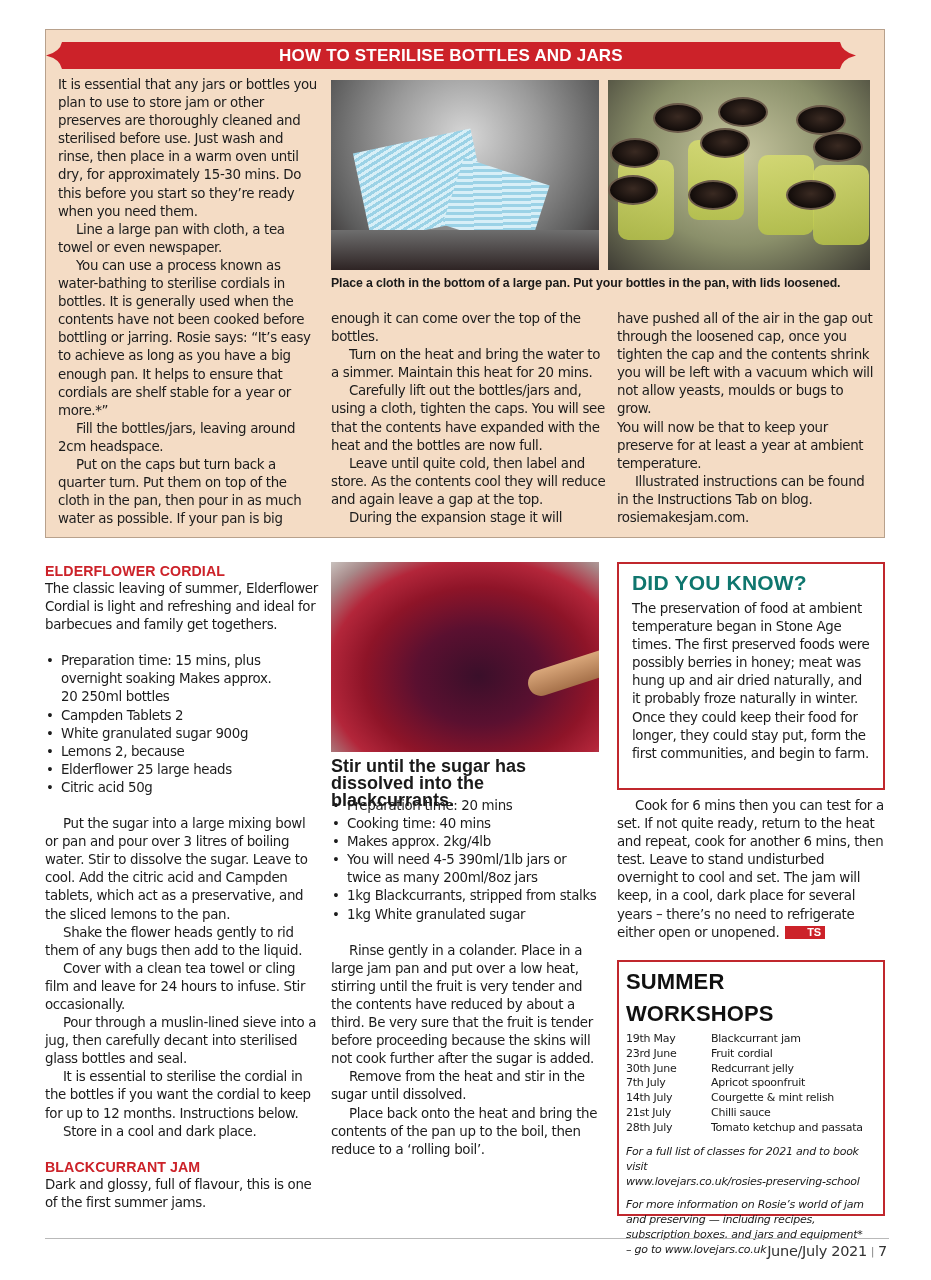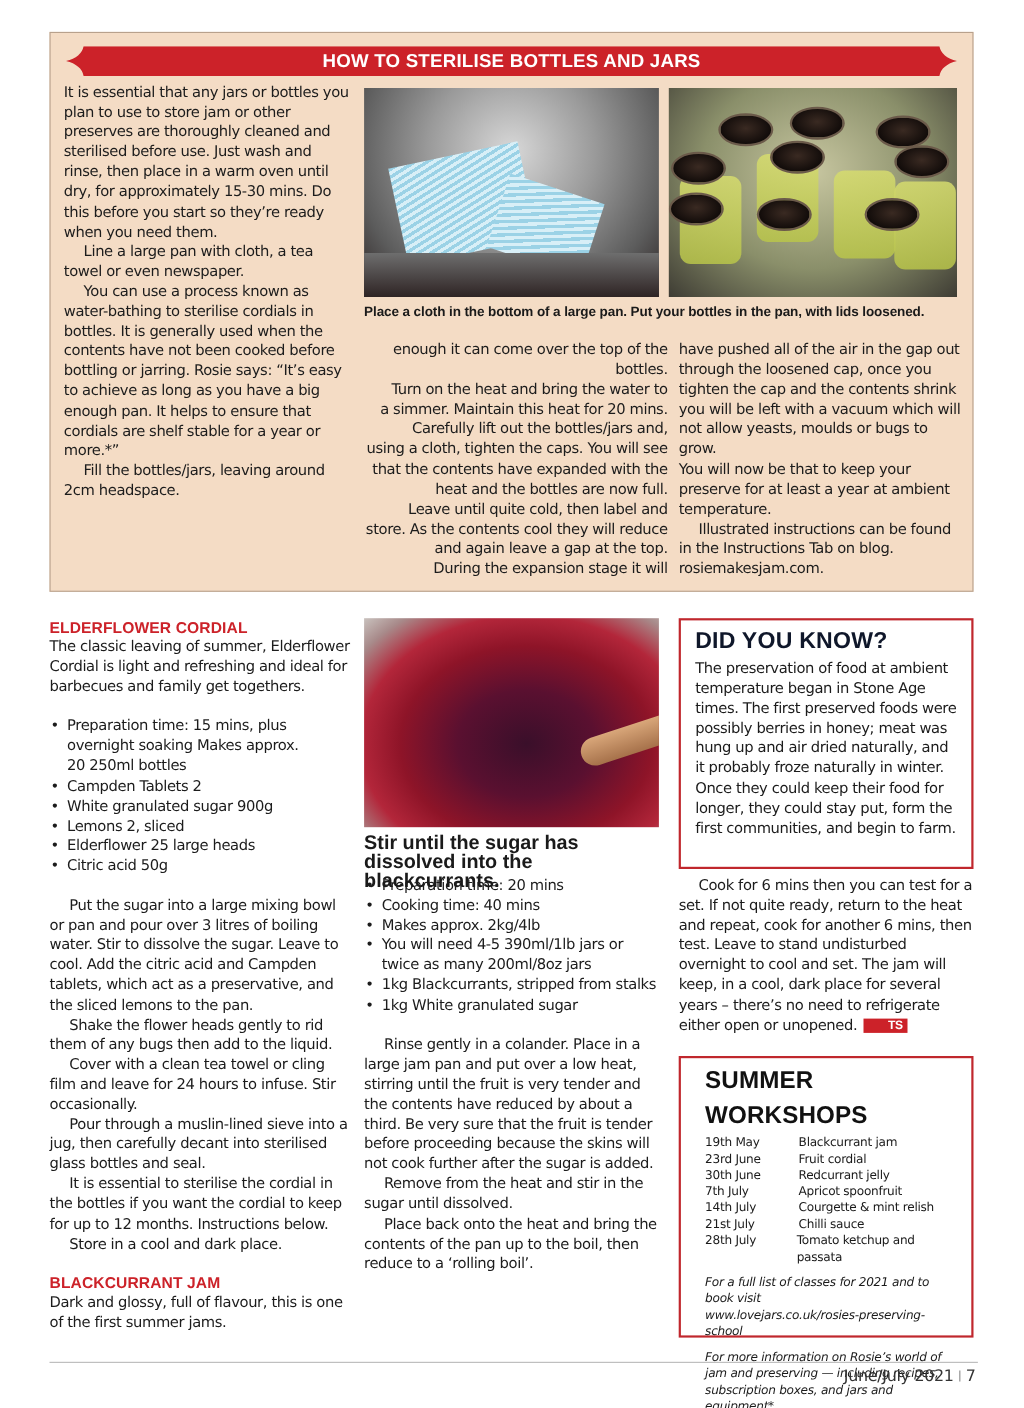--- a/index.html
+++ b/index.html
@@ -5,26 +5,26 @@
   * { box-sizing: border-box; margin: 0; padding: 0; }
   html, body { width: 931px; height: 1280px; background: #ffffff; overflow: hidden; }
   body { position: relative; font-family: "DejaVu Sans", sans-serif; color: #1a1a1a; }
 
   .txt { font-size: 13.4px; line-height: 18.1px; font-family: "DejaVu Sans", sans-serif; letter-spacing: -0.35px; color: #1c1c1c; }
   .txt p { margin: 0; }
   .txt p.ind { text-indent: 18px; }
 
   
   .panel { position: absolute; left: 45px; top: 29px; width: 840px; height: 509px; background: #f4dcc5; border: 1px solid #b8a18c; }
-  .banner { position: absolute; left: 14px; top: 12px; width: 810px; height: 40px; }
+  .banner { position: absolute; left: 0; top: 12px; width: 810px; height: 40px; }
   .banner svg { position: absolute; left: 0; top: 0; }
   .banner-title { position: absolute; left: 0; top: 0; width: 810px; height: 27px; line-height: 27px; text-align: center; color: #fff; font-family: "Liberation Sans", sans-serif; font-weight: bold; font-size: 17px; letter-spacing: 0.2px; }
   .pcol { position: absolute; }
   .pcol1 { left: 12px; top: 46px; width: 260px; }
-  .pcol2 { left: 285px; top: 280px; width: 276px; text-align: right; }
+  .pcol2 { left: 285px; top: 280px; width: 276px; }
   .pcol3 { left: 571px; top: 280px; width: 262px; }
 
   .photo { position: absolute; overflow: hidden; }
   .photo1 { left: 285px; top: 50px; width: 268px; height: 190px; background: radial-gradient(ellipse at 50% 30%, #d8d8d8 0%, #9a9a9a 40%, #5c5c5c 75%, #2a2222 100%); }
   .photo2 { left: 562px; top: 50px; width: 262px; height: 190px; background: radial-gradient(ellipse at 50% 40%, #c7c6a0 0%, #8a8f6a 55%, #3e3c34 100%); }
   .cloth { position: absolute; background: repeating-linear-gradient(160deg, #9bd2e6 0 3px, #d8eff7 3px 6px); }
   .cap { position: absolute; width: 50px; height: 30px; border-radius: 50%; background: radial-gradient(ellipse at 50% 45%, #3a2a22 0%, #120c0a 70%); border: 2px solid #6b5a4a; }
   .bottle { position: absolute; width: 56px; height: 80px; background: linear-gradient(180deg, #d6dc6e, #b9c54a); opacity: 0.85; border-radius: 10px; }
   .caption { position: absolute; left: 285px; top: 246px; width: 545px; font-family: "Liberation Sans", sans-serif; font-weight: bold; font-size: 12.3px; color: #1a1a1a; letter-spacing: -0.1px; }
 
@@ -37,26 +37,26 @@
   ul.bul { list-style: none; }
   ul.bul li { position: relative; padding-left: 16px; }
   ul.bul li::before { content: "\2022"; position: absolute; left: 1px; top: 0; }
   .gap { height: 18px; }
 
   .jam-photo { position: absolute; left: 331px; top: 562px; width: 268px; height: 190px; background: radial-gradient(ellipse at 55% 60%, #3a0f2a 0%, #5a1030 30%, #8e1428 55%, #b3263a 72%, #a88a8a 88%, #c9c2be 100%); overflow: hidden; }
   .spoon { position: absolute; left: 195px; top: 95px; width: 110px; height: 26px; background: linear-gradient(180deg, #d9a77a, #a6714a); border-radius: 13px; transform: rotate(-18deg); }
   .jam-caption { position: absolute; left: 331px; top: 758px; width: 272px; font-family: "Liberation Sans", sans-serif; font-weight: bold; font-size: 18px; line-height: 17px; color: #1a1a1a; }
 
   .dyk { position: absolute; left: 617px; top: 562px; width: 268px; height: 228px; border: 2px solid #c0272d; padding: 4px 12px 0 13px; }
-  .dyk-title { color: #0f172a; font-family: "Liberation Sans", sans-serif; font-weight: bold; font-size: 21px; line-height: 30px; letter-spacing: 0.2px; }
+  .dyk-title { color: #0f766e; font-family: "Liberation Sans", sans-serif; font-weight: bold; font-size: 21px; line-height: 30px; letter-spacing: 0.2px; }
   .dyk .txt { margin-top: 2px; }
 
   .ts { display: inline-block; background: #cc2229; color: #fff; font-family: "Liberation Sans", sans-serif; font-weight: bold; font-size: 11px; line-height: 13px; padding: 0 4px; margin-left: 6px; vertical-align: 1px; }
 
-  .work { position: absolute; left: 617px; top: 960px; width: 268px; height: 256px; border: 2px solid #c0272d; padding: 4px 10px 0 22px; }
+  .work { position: absolute; left: 617px; top: 960px; width: 268px; height: 256px; border: 2px solid #c0272d; padding: 4px 10px 0 7px; }
   .work-title { font-family: "Liberation Sans", sans-serif; font-weight: bold; font-size: 22px; line-height: 32px; color: #111; letter-spacing: 0.1px; }
   .wtable { margin-top: 2px; font-size: 11px; line-height: 14.8px; letter-spacing: -0.25px; }
   .wrow { display: flex; }
   .wdate { width: 85px; }
   .wnote { font-size: 11px; line-height: 15px; letter-spacing: -0.25px; margin-top: 8px; font-style: italic; }
 
   .rule { position: absolute; left: 45px; top: 1238px; width: 844px; height: 1px; background: #b9b9b9; }
   .folio { position: absolute; right: 44px; top: 1243px; font-size: 14.5px; color: #333; letter-spacing: -0.3px; }
   .folio .sep { font-size: 10px; color: #777; margin: 0 4px; vertical-align: 1px; }
 </style>
@@ -69,20 +69,21 @@
       <path d="M16 0 H794 Q796 10 810 13.5 Q796 17 794 27 H16 Q14 17 0 13.5 Q14 10 16 0 Z" fill="#cc2229"></path>
     </svg>
     <div class="banner-title">HOW TO STERILISE BOTTLES AND JARS</div>
   </div>
 
   <div class="pcol pcol1 txt">
     <p>It is essential that any jars or bottles you plan to use to store jam or other preserves are thoroughly cleaned and sterilised before use. Just wash and rinse, then place in a warm oven until dry, for approximately 15-30 mins. Do this before you start so they’re ready when you need them.</p>
     <p class="ind">Line a large pan with cloth, a tea towel or even newspaper.</p>
     <p class="ind">You can use a process known as water-bathing to sterilise cordials in bottles. It is generally used when the contents have not been cooked before bottling or jarring. Rosie says: “It’s easy to achieve as long as you have a big enough pan. It helps to ensure that cordials are shelf stable for a year or more.*”</p>
     <p class="ind">Fill the bottles/jars, leaving around 2cm headspace.</p>
+    <p class="ind">Put on the caps but turn back a quarter turn. Put them on top of the cloth in the pan, then pour in as much water as possible. If your pan is big</p>
   </div>
 
   <div class="photo photo1">
     <div class="cloth" style="left:30px;top:60px;width:120px;height:90px;transform:rotate(-12deg);"></div>
     <div class="cloth" style="left:120px;top:90px;width:90px;height:70px;transform:rotate(18deg);"></div>
     <div style="position:absolute;left:0;top:150px;width:268px;height:40px;background:linear-gradient(180deg,#6e6e6e,#2e2424);"></div>
   </div>
   <div class="photo photo2">
     <div class="bottle" style="left:10px;top:80px;"></div>
     <div class="bottle" style="left:80px;top:60px;"></div>
@@ -116,21 +117,21 @@
 </section>
 
 <article class="col colA txt">
   <h2 class="rhead">ELDERFLOWER CORDIAL</h2>
   <p>The classic leaving of summer, Elderflower Cordial is light and refreshing and ideal for barbecues and family get togethers.</p>
   <div class="gap"></div>
   <ul class="bul">
     <li style="padding-right:40px;">Preparation time: 15 mins, plus overnight soaking Makes approx. 20 250ml bottles</li>
     <li>Campden Tablets 2</li>
     <li>White granulated sugar 900g</li>
-    <li>Lemons 2, sliced</li>
+    <li>Lemons 2, because</li>
     <li>Elderflower 25 large heads</li>
     <li>Citric acid 50g</li>
   </ul>
   <div class="gap"></div>
   <p class="ind">Put the sugar into a large mixing bowl or pan and pour over 3 litres of boiling water. Stir to dissolve the sugar. Leave to cool. Add the citric acid and Campden tablets, which act as a preservative, and the sliced lemons to the pan.</p>
   <p class="ind">Shake the flower heads gently to rid them of any bugs then add to the liquid.</p>
   <p class="ind">Cover with a clean tea towel or cling film and leave for 24 hours to infuse. Stir occasionally.</p>
   <p class="ind">Pour through a muslin-lined sieve into a jug, then carefully decant into sterilised glass bottles and seal.</p>
   <p class="ind">It is essential to sterilise the cordial in the bottles if you want the cordial to keep for up to 12 months. Instructions below.</p>
   <p class="ind">Store in a cool and dark place.</p>

